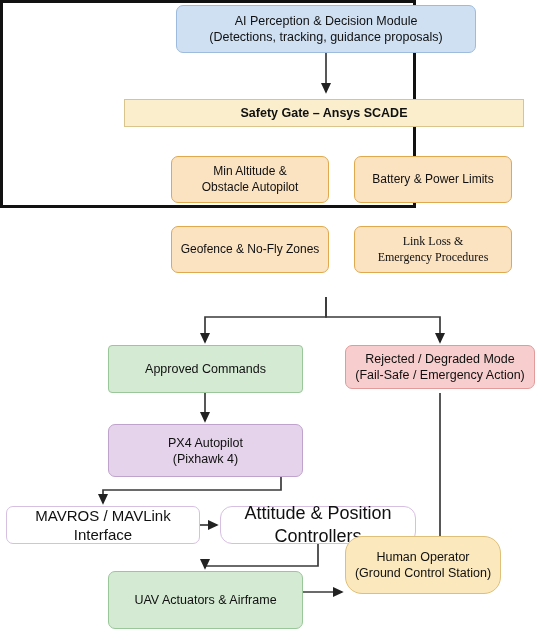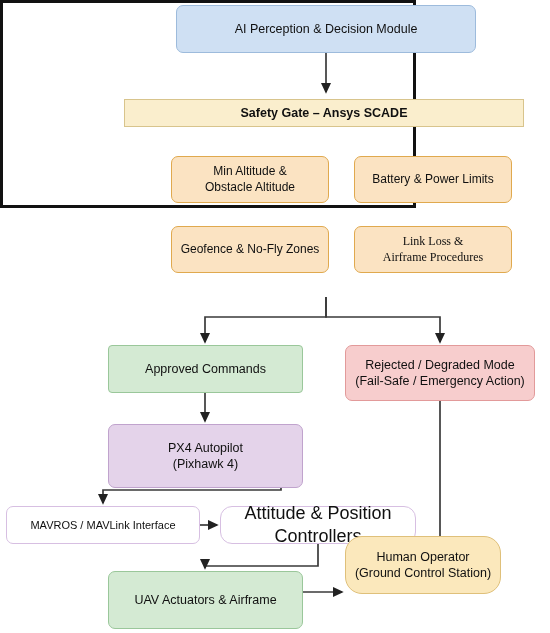--- a/index.html
+++ b/index.html
@@ -84,41 +84,41 @@
 
   
   #node-approved {
     left: 108px; top: 345px; width: 195px; height: 48px;
     background: #d4ead3;
     border: 1px solid #9ac79a;
     border-radius: 4px;
     font-size: 12.5px;
   }
   #node-rejected {
-    left: 345px; top: 345px; width: 190px; height: 56px;
+    left: 345px; top: 345px; width: 190px; height: 44px;
     background: #f7cdcd;
     border: 1px solid #e29a9a;
     border-radius: 7px;
     font-size: 12.5px;
   }
 
   
   #node-px4 {
-    left: 108px; top: 424px; width: 195px; height: 64px;
+    left: 108px; top: 424px; width: 195px; height: 53px;
     background: #e4d3ea;
     border: 1px solid #c0a3cd;
     border-radius: 7px;
     font-size: 12.5px;
   }
   #node-mavros {
     left: 6px; top: 506px; width: 194px; height: 38px;
     background: #ffffff;
     border: 1px solid #d7bfe2;
     border-radius: 7px;
-    font-size: 11px;
+    font-size: 15px;
   }
   #node-attitude {
     left: 220px; top: 506px; width: 196px; height: 38px;
     background: #ffffff;
     border: 1px solid #d7bfe2;
     border-radius: 12px;
     font-size: 18px;
   }
   #node-actuators {
     left: 108px; top: 571px; width: 195px; height: 58px;
@@ -163,49 +163,50 @@
 
       <path d="M303,592 L342,592"></path>
 
       <path d="M440,393 L440,562"></path>
     </g>
   </svg>
 
   <div class="node" id="node-ai">
     <span class="lines">
       <span>AI Perception &amp; Decision Module</span>
+      <span class="l2">(Detections, tracking, guidance proposals)</span>
     </span>
   </div>
 
   <div id="safety-gate"></div>
   <div id="safety-gate-header">Safety Gate – Ansys SCADE</div>
 
   <div class="node gate-item" id="gate-item-0">
     <span class="lines">
       <span>Min Altitude &amp;</span>
-      <span class="l2">Obstacle Altitude</span>
+      <span class="l2">Obstacle Autopilot</span>
     </span>
   </div>
 
   <div class="node gate-item" id="gate-item-1">
     <span class="lines">
       <span>Battery &amp; Power Limits</span>
     </span>
   </div>
 
   <div class="node gate-item" id="gate-item-2">
     <span class="lines">
       <span>Geofence &amp; No-Fly Zones</span>
     </span>
   </div>
 
   <div class="node gate-item" id="gate-item-3">
     <span class="lines">
       <span>Link Loss &amp;</span>
-      <span class="l2">Airframe Procedures</span>
+      <span class="l2">Emergency Procedures</span>
     </span>
   </div>
 
   <div class="node" id="node-approved">
     <span class="lines">
       <span>Approved Commands</span>
     </span>
   </div>
 
   <div class="node" id="node-rejected">

